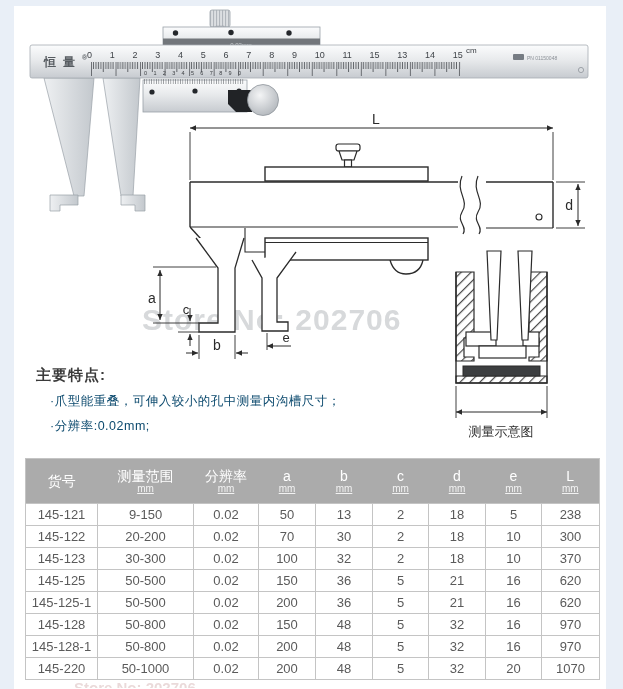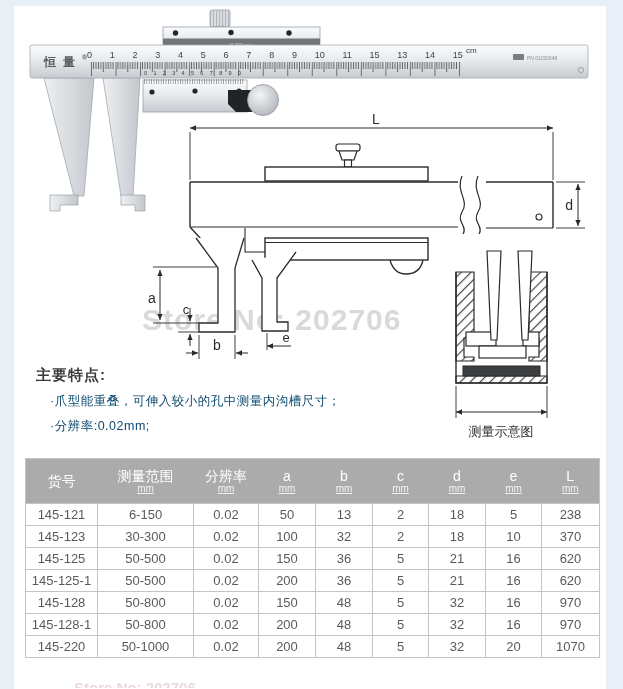--- a/index.html
+++ b/index.html
@@ -320,28 +320,39 @@
           </th>
           <th>
             <div class="h1">L</div>
             <div class="h2">mm</div>
           </th>
         </tr>
       </thead>
     <tbody id="spec-body">
         <tr>
           <td>145-121</td>
-          <td>6-150</td>
+          <td>9-150</td>
           <td>0.02</td>
           <td>50</td>
           <td>13</td>
           <td>2</td>
           <td>18</td>
           <td>5</td>
           <td>238</td>
+        </tr>
+        <tr>
+          <td>145-122</td>
+          <td>20-200</td>
+          <td>0.02</td>
+          <td>70</td>
+          <td>30</td>
+          <td>2</td>
+          <td>18</td>
+          <td>10</td>
+          <td>300</td>
         </tr>
         <tr>
           <td>145-123</td>
           <td>30-300</td>
           <td>0.02</td>
           <td>100</td>
           <td>32</td>
           <td>2</td>
           <td>18</td>
           <td>10</td>

